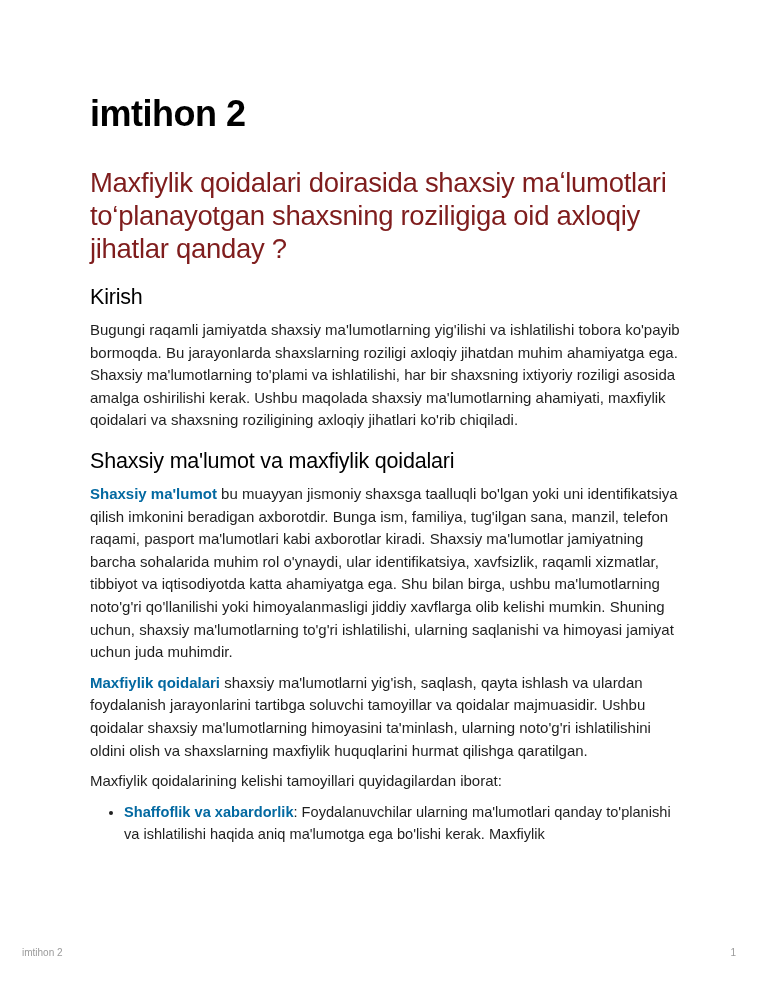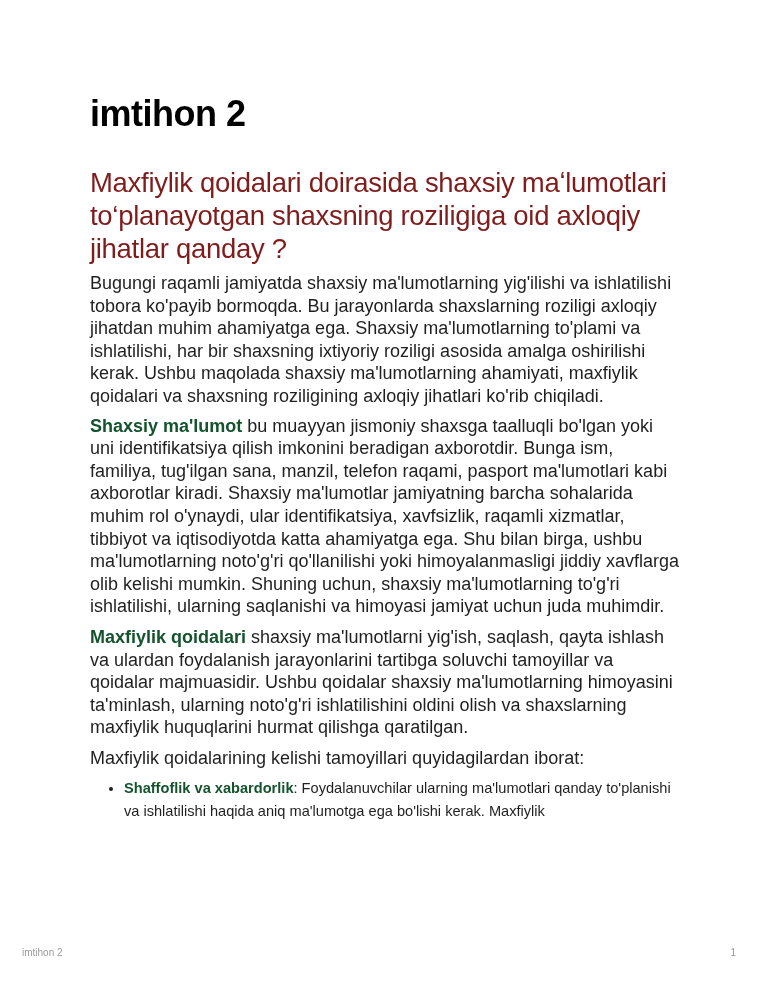--- a/index.html
+++ b/index.html
@@ -47,27 +47,27 @@
     h2.section.kirish {
       margin-top: 17px;
       line-height: 30px;
     }
     h2.section.shaxsiy {
       margin-top: 14px;
       line-height: 30px;
     }
     p {
       margin: 0;
-      font-size: 18px;
+      font-size: 15px;
       line-height: 22.6px;
       color: #1f1f1f;
     }
     p.first-after-h { margin-top: 7px; }
     p.next { margin-top: 8px; }
-    b { font-weight: 700; color: #14532d; }
+    b { font-weight: 700; color: #0369a1; }
     ul.principles {
       margin: 8px 0 0 0;
       padding-left: 27px;
       font-size: 14.6px;
       line-height: 22.6px;
       color: #1f1f1f;
     }
     ul.principles li {
       margin: 7px;
       padding-left: 0;
@@ -93,22 +93,24 @@
       top: 0;
     }
   </style>
 </head>
 <body>
 
 <div class="page">
   <h1 class="doc-title">imtihon 2</h1>
   <div class="doc-subtitle">Maxfiylik qoidalari doirasida shaxsiy maʻlumotlari to‘planayotgan shaxsning roziligiga oid axloqiy jihatlar qanday ?</div>
 
+  <h2 class="section kirish">Kirish</h2>
   <p class="first-after-h"><span>Bugungi raqamli jamiyatda shaxsiy ma'lumotlarning yig'ilishi va ishlatilishi tobora ko'payib bormoqda. Bu jarayonlarda shaxslarning roziligi axloqiy jihatdan muhim ahamiyatga ega. Shaxsiy ma'lumotlarning to'plami va ishlatilishi, har bir shaxsning ixtiyoriy roziligi asosida amalga oshirilishi kerak. Ushbu maqolada shaxsiy ma'lumotlarning ahamiyati, maxfiylik qoidalari va shaxsning roziligining axloqiy jihatlari ko'rib chiqiladi.</span></p>
 
+  <h2 class="section shaxsiy">Shaxsiy ma'lumot va maxfiylik qoidalari</h2>
   <p class="first-after-h"><b>Shaxsiy ma'lumot</b><span> bu muayyan jismoniy shaxsga taalluqli bo'lgan yoki uni identifikatsiya qilish imkonini beradigan axborotdir. Bunga ism, familiya, tug'ilgan sana, manzil, telefon raqami, pasport ma'lumotlari kabi axborotlar kiradi. Shaxsiy ma'lumotlar jamiyatning barcha sohalarida muhim rol o'ynaydi, ular identifikatsiya, xavfsizlik, raqamli xizmatlar, tibbiyot va iqtisodiyotda katta ahamiyatga ega. Shu bilan birga, ushbu ma'lumotlarning noto'g'ri qo'llanilishi yoki himoyalanmasligi jiddiy xavflarga olib kelishi mumkin. Shuning uchun, shaxsiy ma'lumotlarning to'g'ri ishlatilishi, ularning saqlanishi va himoyasi jamiyat uchun juda muhimdir.</span></p>
   <p class="next"><b>Maxfiylik qoidalari</b><span> shaxsiy ma'lumotlarni yig'ish, saqlash, qayta ishlash va ulardan foydalanish jarayonlarini tartibga soluvchi tamoyillar va qoidalar majmuasidir. Ushbu qoidalar shaxsiy ma'lumotlarning himoyasini ta'minlash, ularning noto'g'ri ishlatilishini oldini olish va shaxslarning maxfiylik huquqlarini hurmat qilishga qaratilgan.</span></p>
   <p class="next"><span>Maxfiylik qoidalarining kelishi tamoyillari quyidagilardan iborat:</span></p>
 
   <ul class="principles">
     <li><b>Shaffoflik va xabardorlik</b><span>: Foydalanuvchilar ularning ma'lumotlari qanday to'planishi va ishlatilishi haqida aniq ma'lumotga ega bo'lishi kerak. Maxfiylik</span></li>
   </ul>
 </div>
 
 <div class="footer">

